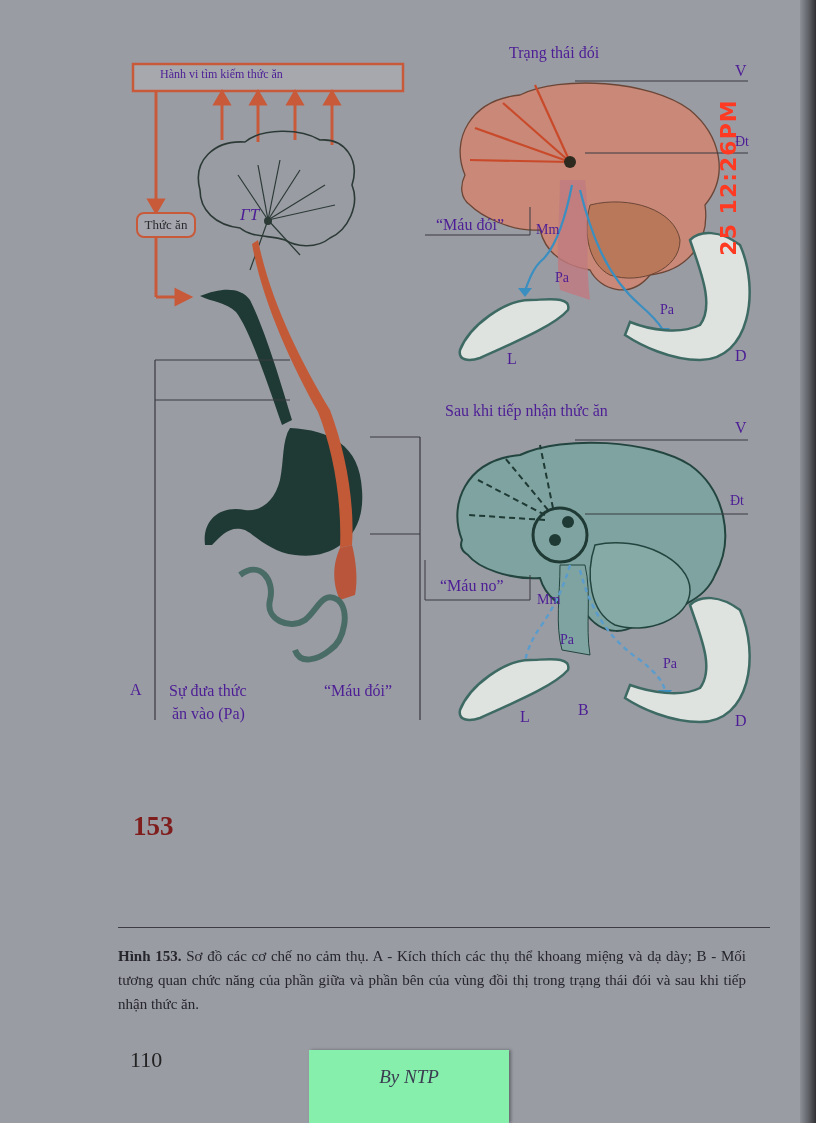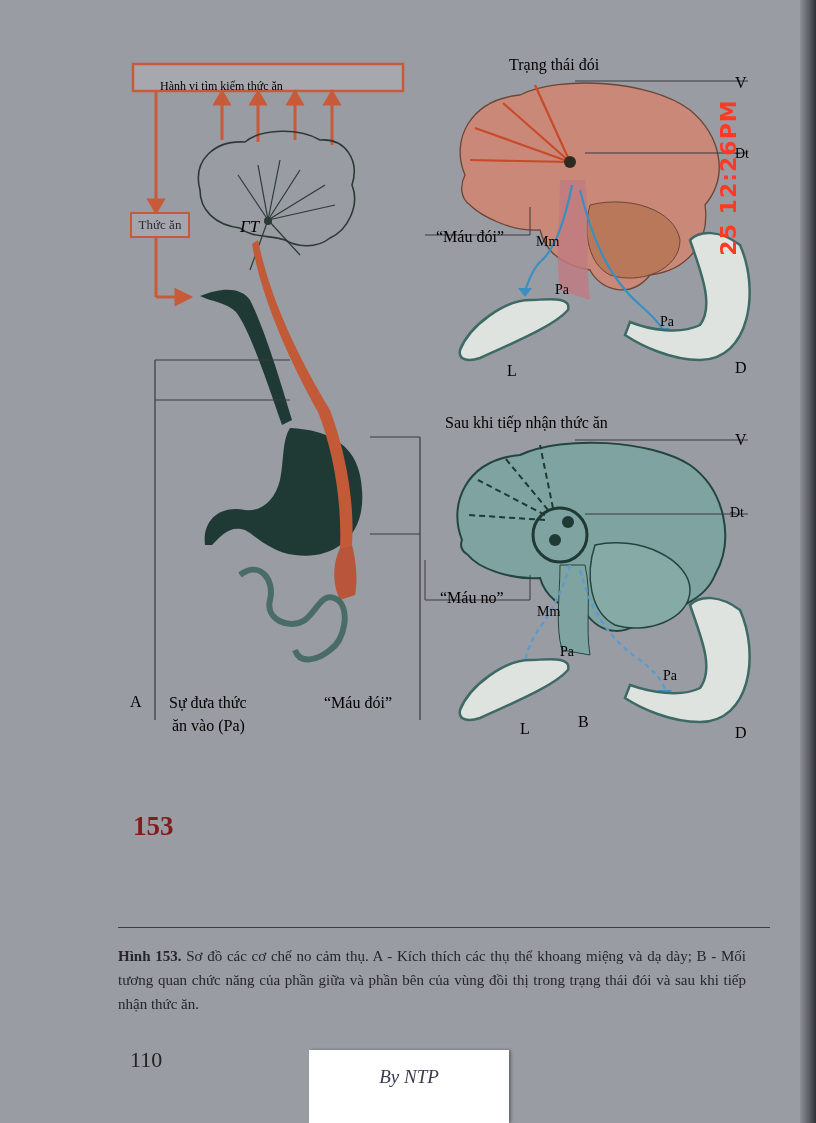--- a/index.html
+++ b/index.html
@@ -6,33 +6,33 @@
   body {
     width:816px; height:1123px; position:relative; overflow:hidden;
     background:#9a9ca4;
     font-family:"Liberation Serif","DejaVu Serif",serif;
     color:#2a2a30;
   }
   .page-edge {
     position:absolute; right:0; top:0; width:16px; height:1123px;
     background:linear-gradient(to right,#8e9098,#5a5c62 60%,#303034);
   }
-  .lbl { position:absolute; font-size:16px; color:#000000; white-space:nowrap;margin-top:12px; }
+  .lbl { position:absolute; font-size:16px; color:#4c1d95; white-space:nowrap; }
   svg { position:absolute; left:0; top:0; }
   .caption {
     position:absolute; left:118px; top:944px; width:628px;
     font-size:15px; line-height:24px; color:#25252b; text-align:justify;
   }
   .caption b { font-weight:bold; }
   .fig-num { position:absolute; left:133px; top:811px; font-size:27px; font-weight:bold; color:#7f1d1d; }
   .page-num { position:absolute; left:130px; top:1047px; font-size:22px; color:#222; }
   .rule { position:absolute; left:118px; top:927px; width:652px; height:1px; background:#3c3c42; }
   .stamp {
     position:absolute; left:309px; top:1050px; width:200px; height:73px;
-    background:#ffffff; box-shadow:2px 0 3px rgba(0,0,0,.35);
+    background:#86efac; box-shadow:2px 0 3px rgba(0,0,0,.35);
   }
   .stamp span {
     position:absolute; left:0; right:0; top:16px; text-align:center;
     font-style:italic; font-size:19px; color:#3a3c50;
   }
   .timestamp {
     position:absolute; left:703px; top:90px; width:50px; height:180px;
   }
   .timestamp span {
     position:absolute; left:-65px; top:75px; width:180px;
@@ -154,21 +154,21 @@
   <g stroke="#3a3a40" stroke-width="1">
     <line x1="575" y1="440" x2="748" y2="440"></line>
     <line x1="585" y1="514" x2="748" y2="514"></line>
     <line x1="425" y1="600" x2="530" y2="600"></line>
     <line x1="530" y1="575" x2="530" y2="600"></line>
     <line x1="425" y1="560" x2="425" y2="600"></line>
   </g>
 </svg>
 
 <div class="lbl" style="left:160px;top:67px;font-size:12px;">Hành vi tìm kiếm thức ăn</div>
-<div class="boxlabel" style="left:130px;top:212px;width:56px;height:22px;">
+<div class="boxlabel" style="left:136px;top:212px;width:56px;height:22px;border-radius:8px;">
   <span style="font-size:13px;line-height:22px;">Thức ăn</span>
 </div>
 <div class="lbl" style="left:240px;top:205px;font-size:17px;font-style:italic;">ГТ</div>
 <div class="lbl" style="left:130px;top:681px;">A</div>
 <div class="lbl" style="left:169px;top:682px;">Sự đưa thức</div>
 <div class="lbl" style="left:172px;top:705px;">ăn vào (Pa)</div>
 <div class="lbl" style="left:324px;top:682px;">“Máu đói”</div>
 
 <div class="lbl" style="left:509px;top:44px;">Trạng thái đói</div>
 <div class="lbl" style="left:735px;top:62px;">V</div>

